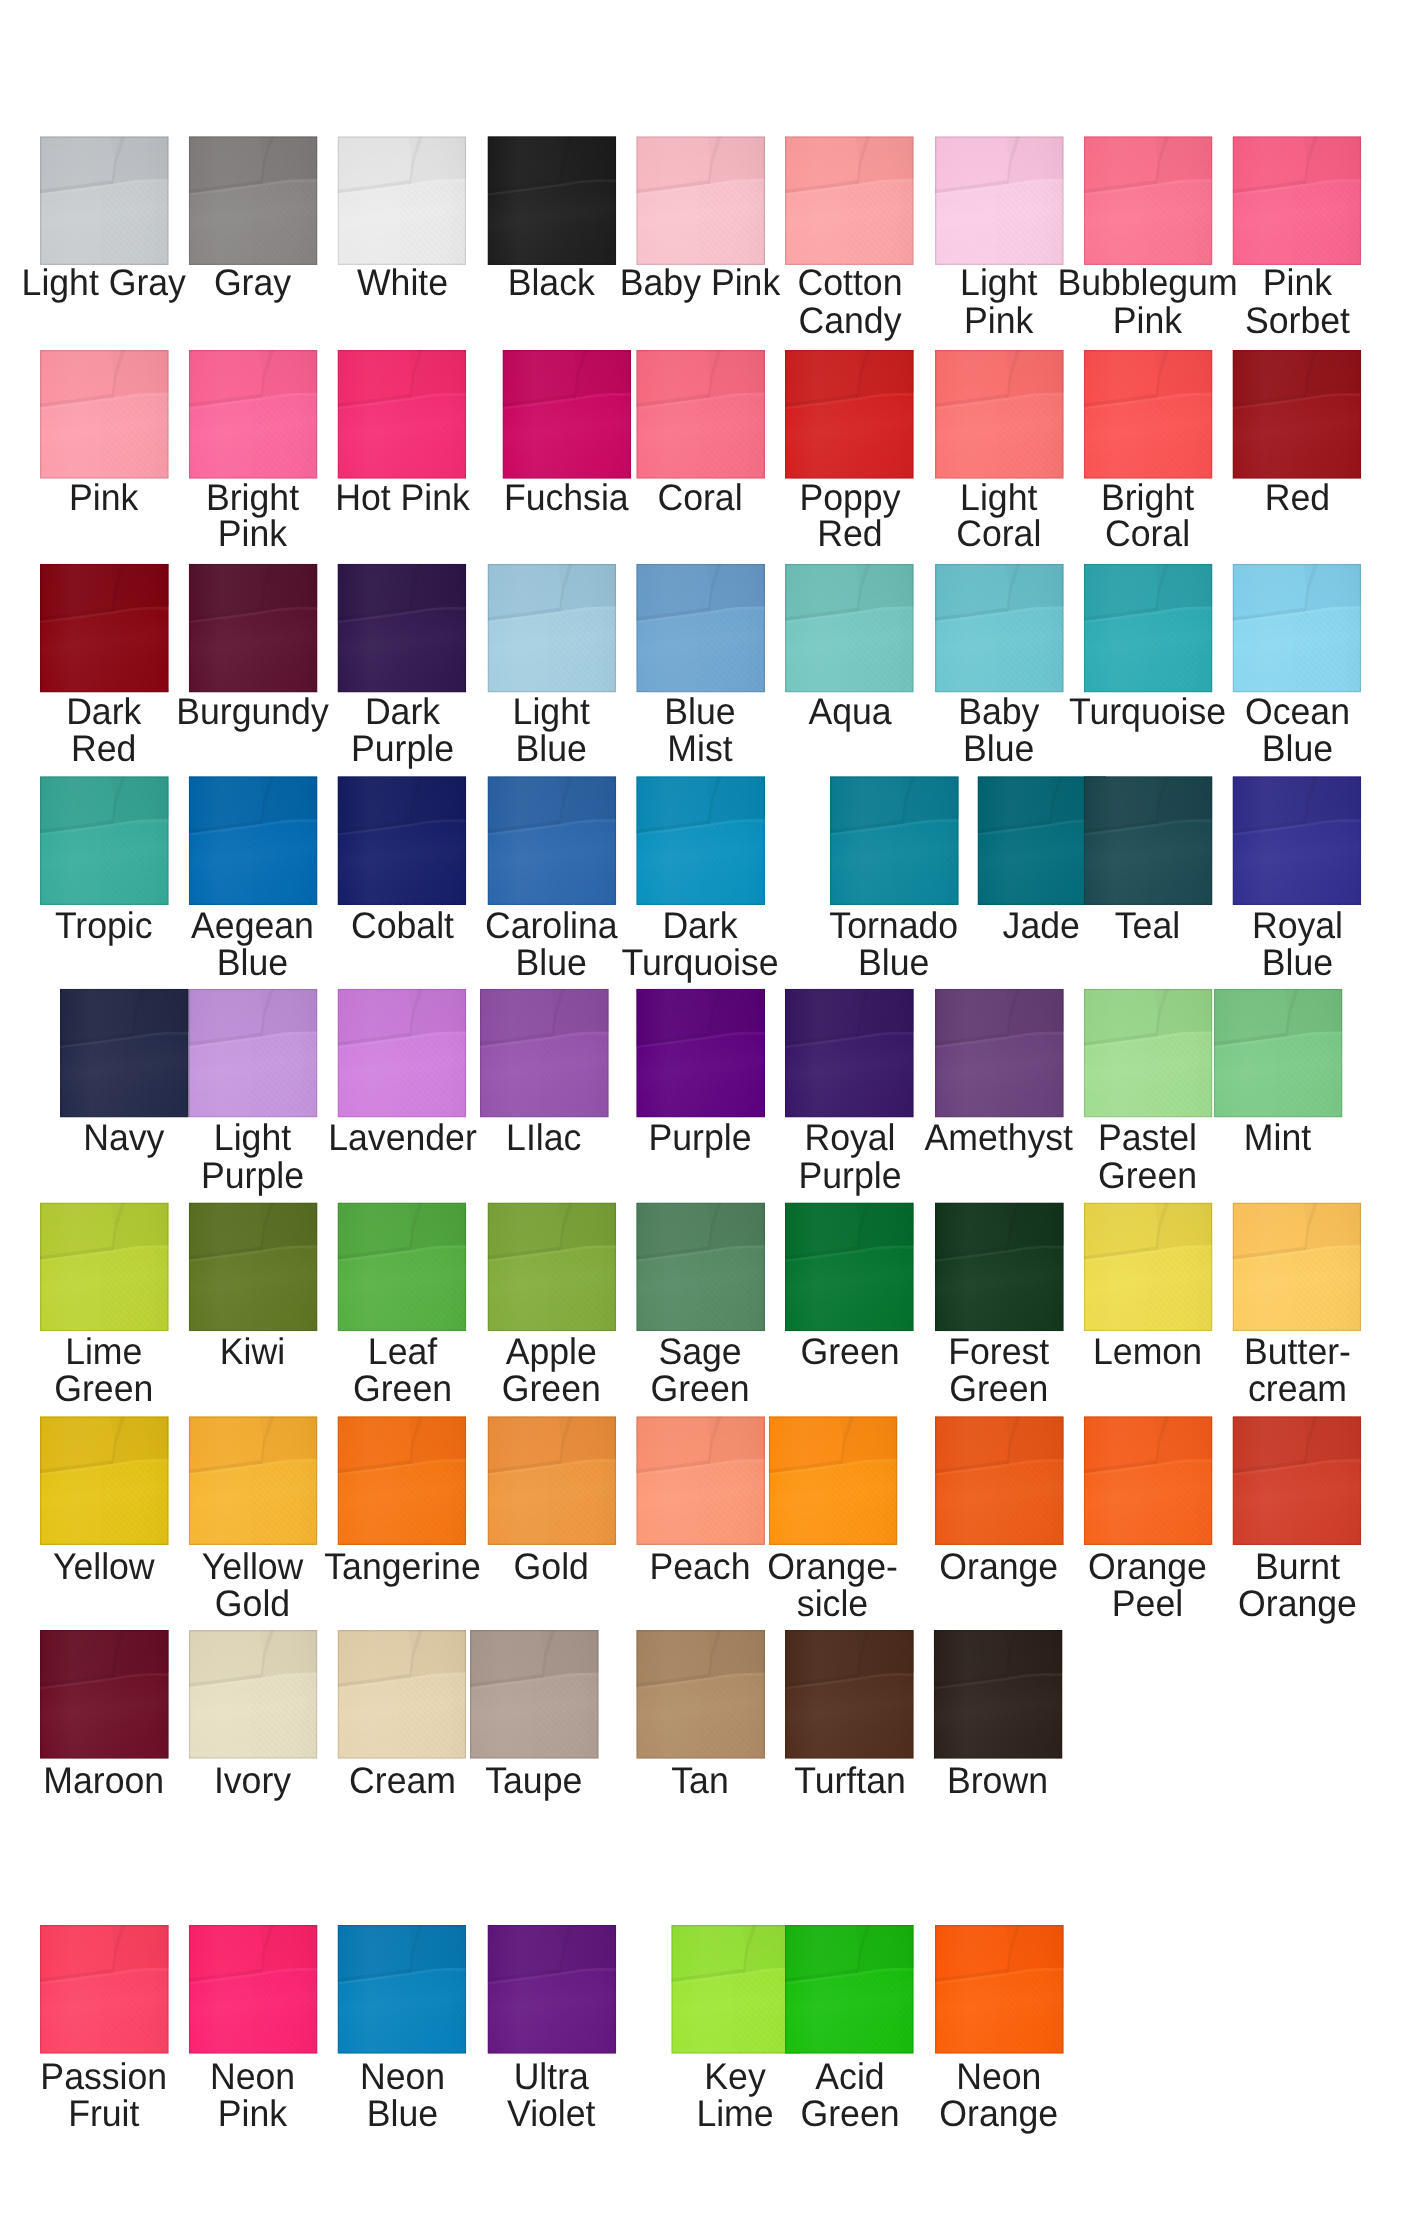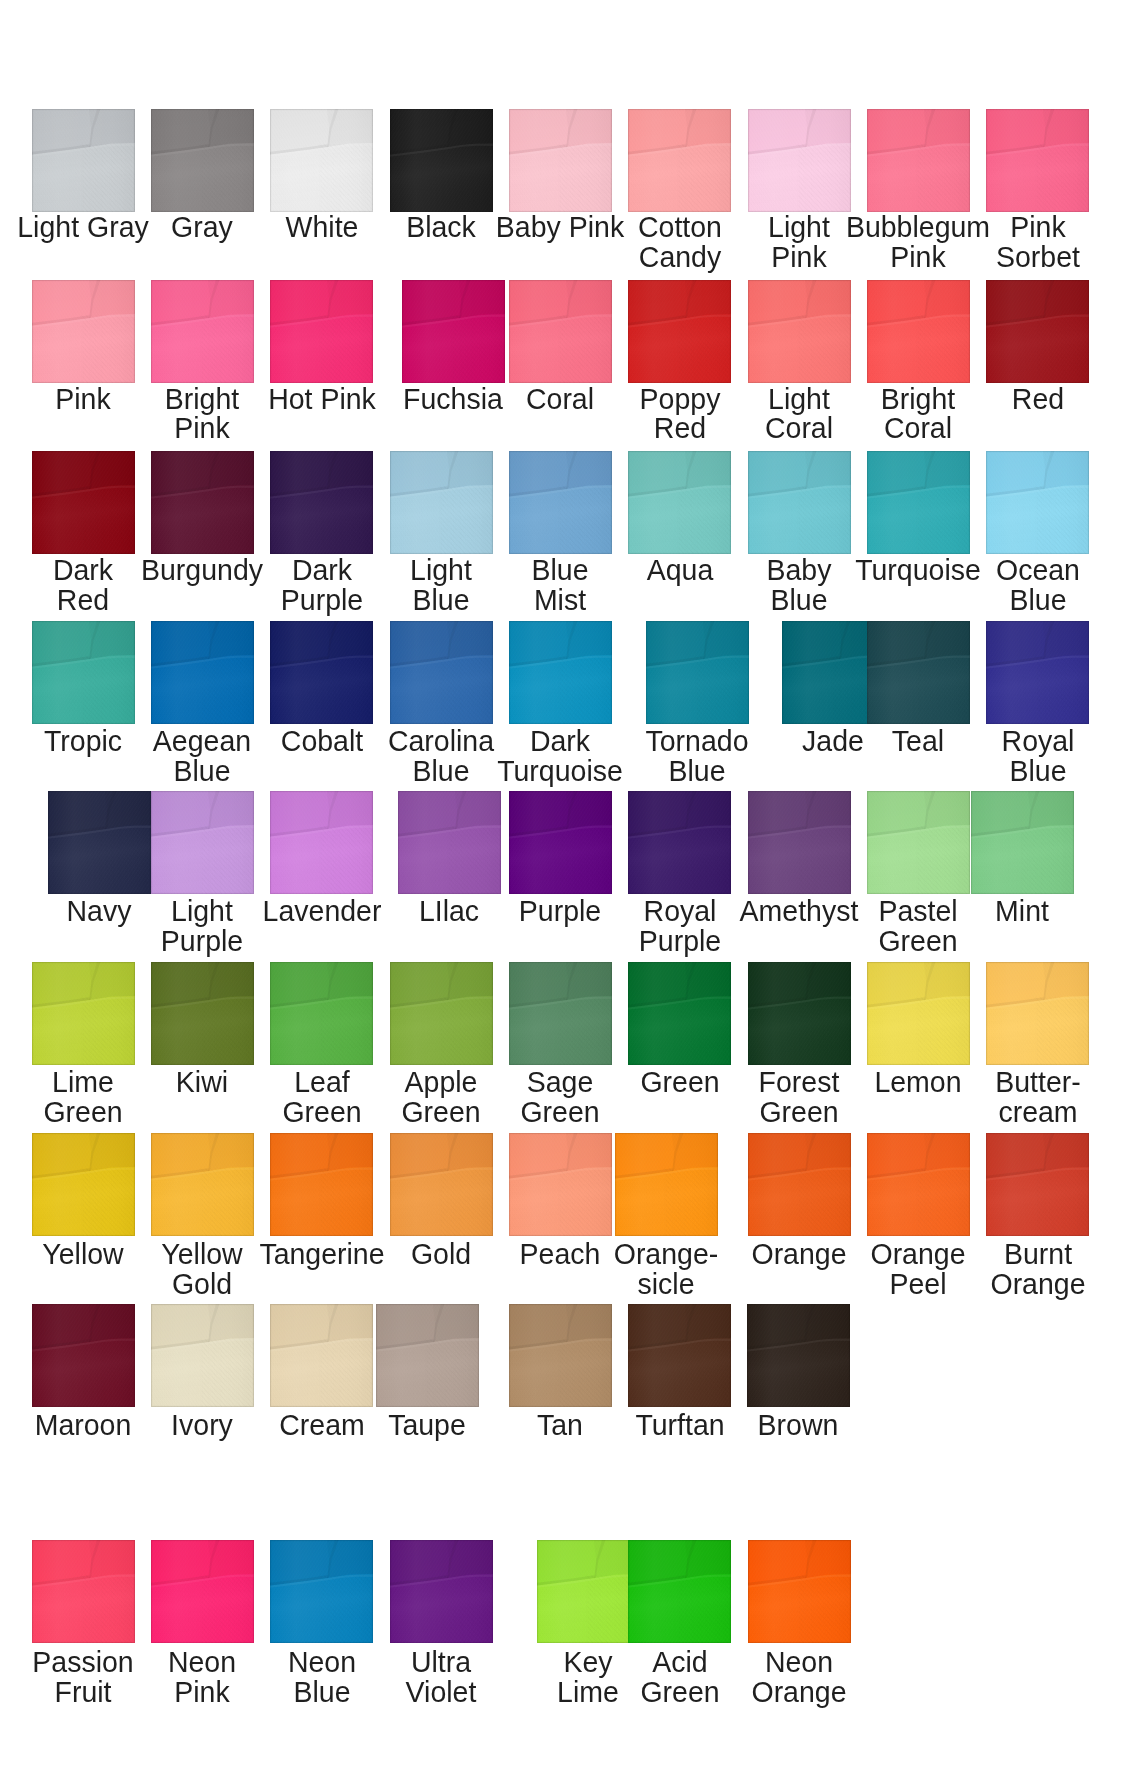--- a/index.html
+++ b/index.html
@@ -496,21 +496,21 @@
             <rect width="100" height="100" clip-path="url(#ctop)" fill="#0889b6"></rect>
             <rect width="100" height="100" clip-path="url(#ctopr)" fill="#000" fill-opacity=".02"></rect>
             <use href="#fab"></use>
           </svg>
         </div>
         <div class="label">
           <div>Dark</div>
           <div>Turquoise</div>
         </div>
       </div>
-      <div class="cell" style="left:614px">
+      <div class="cell" style="left:632px">
         <div class="sw">
           <div class="fill" style="background: rgb(10, 133, 156);"></div>
           <svg viewBox="0 0 100 100" preserveAspectRatio="none">
             <rect width="100" height="100" clip-path="url(#ctop)" fill="#097c92"></rect>
             <rect width="100" height="100" clip-path="url(#ctopr)" fill="#000" fill-opacity=".02"></rect>
             <use href="#fab"></use>
           </svg>
         </div>
         <div class="label">
           <div>Tornado</div>
@@ -592,21 +592,21 @@
           <svg viewBox="0 0 100 100" preserveAspectRatio="none">
             <rect width="100" height="100" clip-path="url(#ctop)" fill="#c978d8"></rect>
             <rect width="100" height="100" clip-path="url(#ctopr)" fill="#000" fill-opacity=".02"></rect>
             <use href="#fab"></use>
           </svg>
         </div>
         <div class="label">
           <div>Lavender</div>
         </div>
       </div>
-      <div class="cell" style="left:366px">
+      <div class="cell" style="left:352px">
         <div class="sw">
           <div class="fill" style="background: rgb(150, 83, 173);"></div>
           <svg viewBox="0 0 100 100" preserveAspectRatio="none">
             <rect width="100" height="100" clip-path="url(#ctop)" fill="#8c4da3"></rect>
             <rect width="100" height="100" clip-path="url(#ctopr)" fill="#000" fill-opacity=".02"></rect>
             <use href="#fab"></use>
           </svg>
         </div>
         <div class="label">
           <div>LIlac</div>

